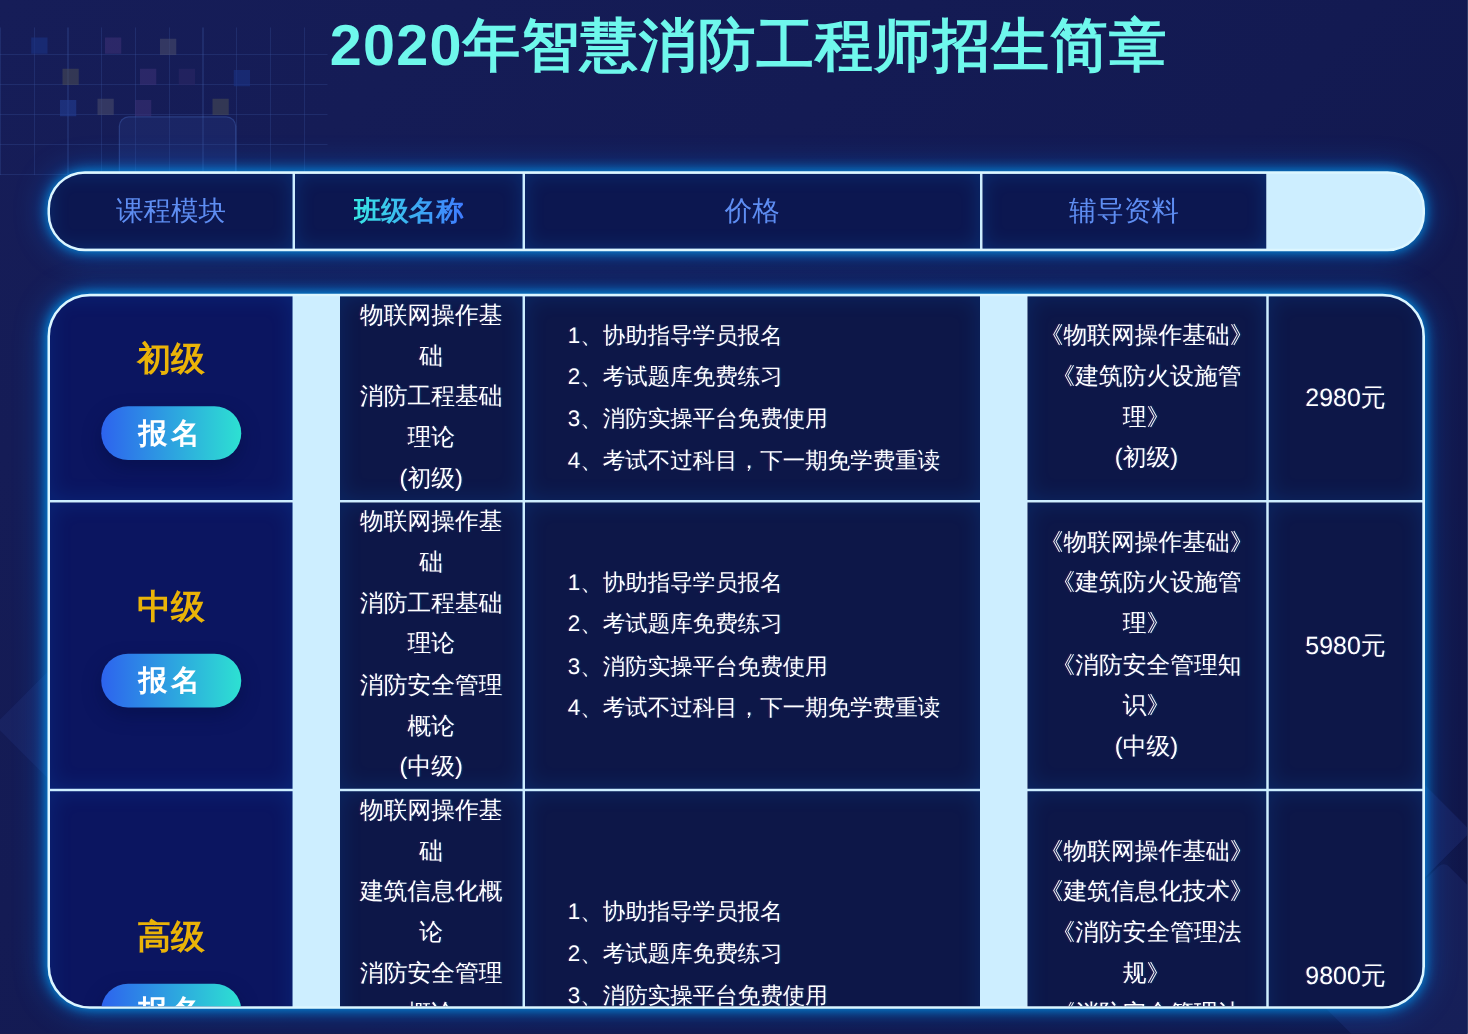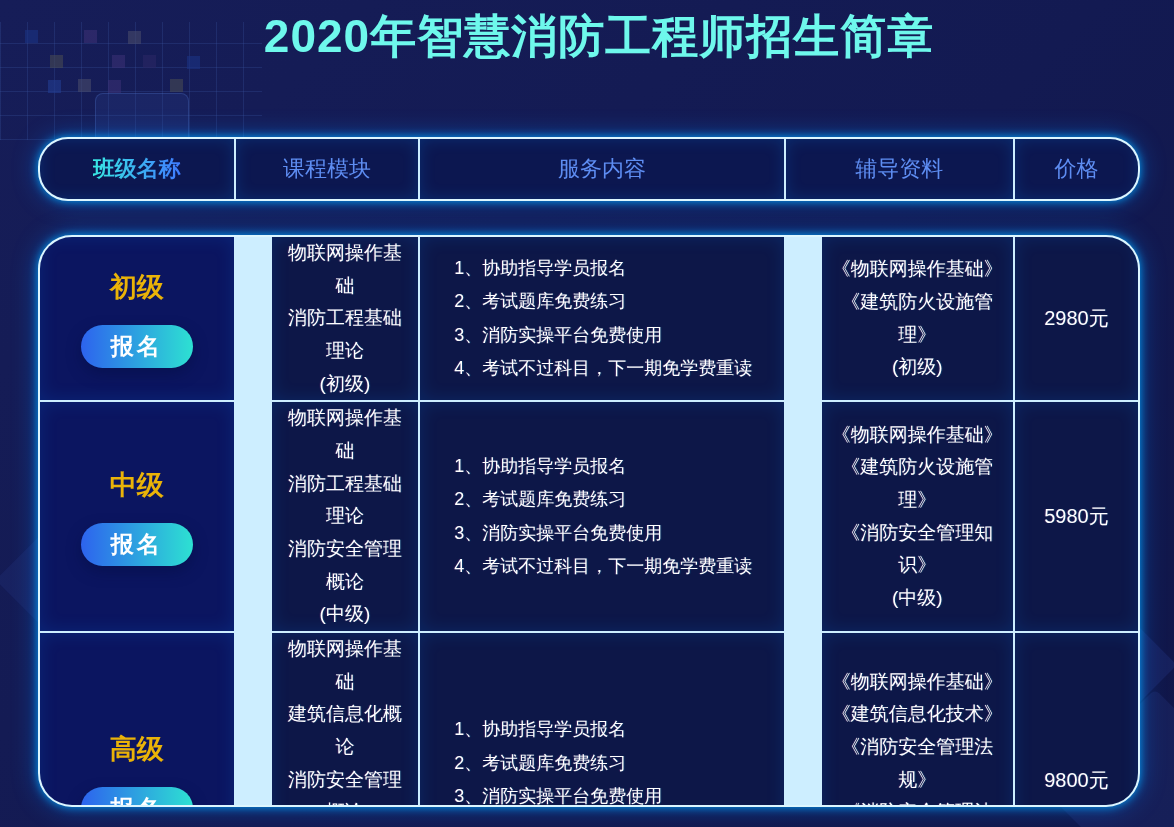--- a/index.html
+++ b/index.html
@@ -90,27 +90,26 @@
   </div>
   <div class="trackpad"></div>
   <div class="cube cube1"></div>
   <div class="cube cube2"></div>
   <div class="cube cube3"></div>
   <div class="cube cube4"></div>
 
   <div class="title">2020年智慧消防工程师招生简章</div>
 
   <div class="capsule">
+    <div class="hcell">课程模块</div>
     <div class="hcell">
       <span class="grad-text">班级名称</span>
     </div>
-    <div class="hcell">课程模块</div>
-    <div class="hcell">服务内容</div>
+    <div class="hcell">价格</div>
     <div class="hcell">辅导资料</div>
-    <div class="hcell">价格</div>
   </div>
 
   <div class="table">
 
     <div class="cell level-cell">
       <span class="level-label">初级</span>
       <button class="enroll-btn">报名</button>
     </div>
     <div class="cell modules-cell lines">物联网操作基础
 消防工程基础理论

